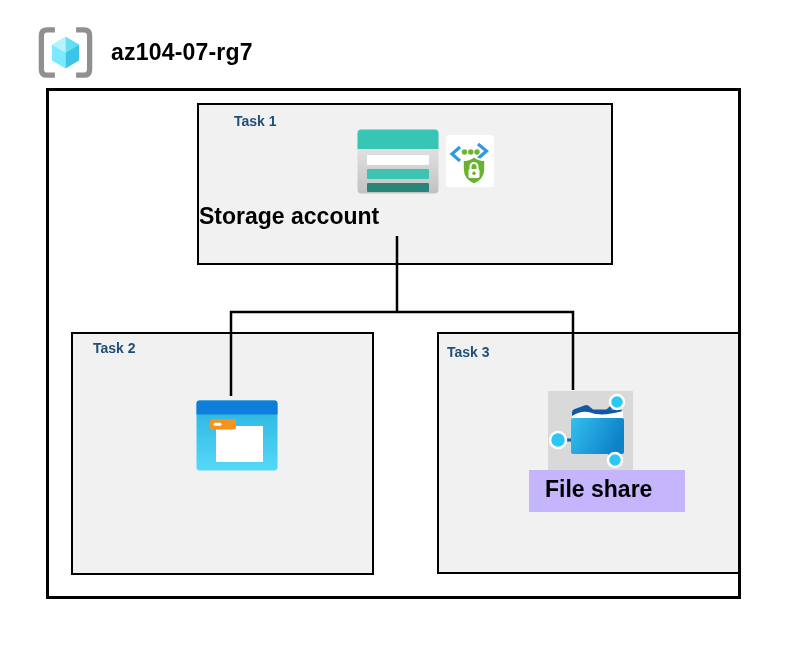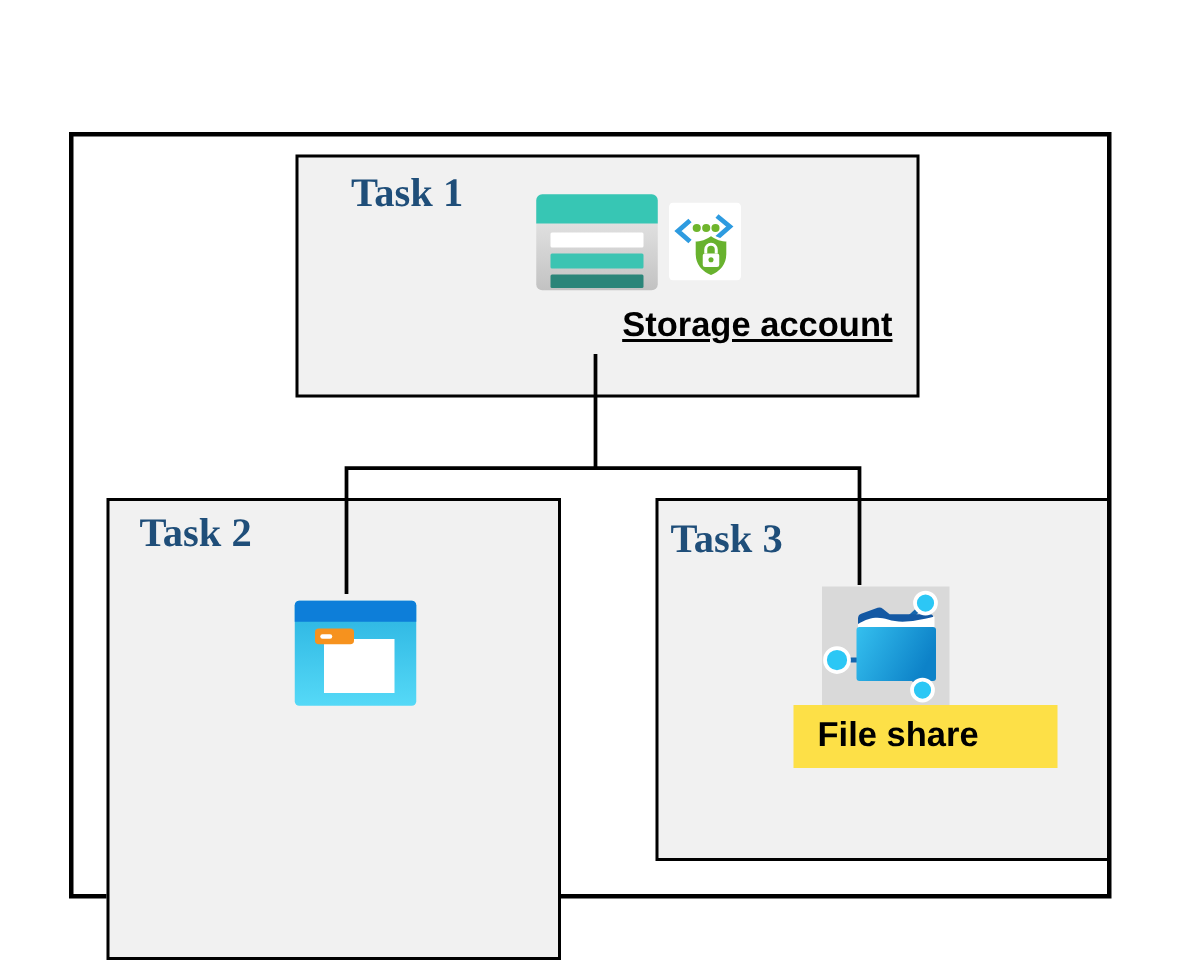--- a/index.html
+++ b/index.html
@@ -9,46 +9,59 @@
   }
   
   .rg-header{position:absolute;left:36px;top:24px;display:flex;align-items:center;gap:16px;height:57px;}
   .rg-header svg{display:block;}
   .rg-name{font-size:23px;font-weight:700;color:#000;letter-spacing:.2px;}
   
   .outer-box{position:absolute;left:46px;top:88px;width:695px;height:511px;border:3px solid #000;background:#fff;box-sizing:border-box;}
   
   .task-box{position:absolute;background:#f1f1f1;border:2.5px solid #000;box-sizing:border-box;}
   .task1{left:197px;top:103px;width:416px;height:162px;}
-  .task2{left:71px;top:332px;width:303px;height:308px;}
+  .task2{left:71px;top:332px;width:303px;height:243px;}
   .task3{left:421px;top:332px;width:303px;height:242px;margin-left:16px;}
-  .task-label{position:absolute;font-size:27px;font-weight:700;color:#1f4e79;font-family:Liberation Serif, serif;}
+  .task-label{position:absolute;font-size:14px;font-weight:700;color:#1f4e79;}
   .t1l{left:35px;top:8px;}
   .t2l{left:20px;top:6px;}
   .t3l{left:8px;top:10px;}
   .item-caption{position:absolute;font-size:23px;font-weight:700;color:#000;}
-  .cap1{left:0;top:98px;width:396px;text-align:right;text-decoration:underline;}
+  .cap1{left:0;top:98px;width:396px;text-align:left;}
   .cap2{left:15px;top:153px;width:300px;text-align:center;}
   
   .icon{position:absolute;}
   .storage-icon{left:158px;top:24px;}
   .security-icon{left:247px;top:30px;}
   .blob-icon{left:123px;top:66px;}
   .fs-backdrop{position:absolute;left:109px;top:57px;width:85px;height:79px;background:#d9d9d9;}
   .fs-icon{left:109px;top:56px;}
-  .fs-band{position:absolute;left:90px;top:136px;width:176px;height:42px;background:#fde047;box-sizing:border-box;padding:6px 0 16px 16px;}
+  .fs-band{position:absolute;left:90px;top:136px;width:156px;height:42px;background:#c4b5fd;box-sizing:border-box;padding:6px 0 16px 16px;}
   .fs-band .item-caption{position:static;}
   
   .connectors{position:absolute;left:0;top:0;pointer-events:none;z-index:5;}
 </style>
 </head>
 <body>
 
 <div class="canvas">
 
+  <div class="rg-header">
+    <span>
+      <svg width="59" height="55" viewBox="0 0 60 57">
+        <path d="M19 5 h-8 q-6 0 -6 6 v35 q0 6 6 6 h8" fill="none" stroke="#909090" stroke-width="5.5"></path>
+        <path d="M41 5 h8 q6 0 6 6 v35 q0 6 -6 6 h-8" fill="none" stroke="#909090" stroke-width="5.5"></path>
+        <polygon points="30,12 16,20.2 30,28.5" fill="#b9f1ff"></polygon>
+        <polygon points="30,12 44,20.2 30,28.5" fill="#66ddf7"></polygon>
+        <polygon points="16,20.2 30,28.5 30,45 16,36.8" fill="#7ce9ff"></polygon>
+        <polygon points="44,20.2 30,28.5 30,45 44,36.8" fill="#3cc5e8"></polygon>
+      </svg>
+    </span>
+    <span class="rg-name">az104-07-rg7</span>
+  </div>
 
   <div class="outer-box"></div>
 
   <div class="task-box task1">
     <div class="task-label t1l">Task 1</div>
 
     <span class="icon storage-icon">
       <svg width="82" height="65" viewBox="0 0 82 65">
         <defs>
           <linearGradient id="gStore" x1="0" y1="0" x2="0" y2="1">

